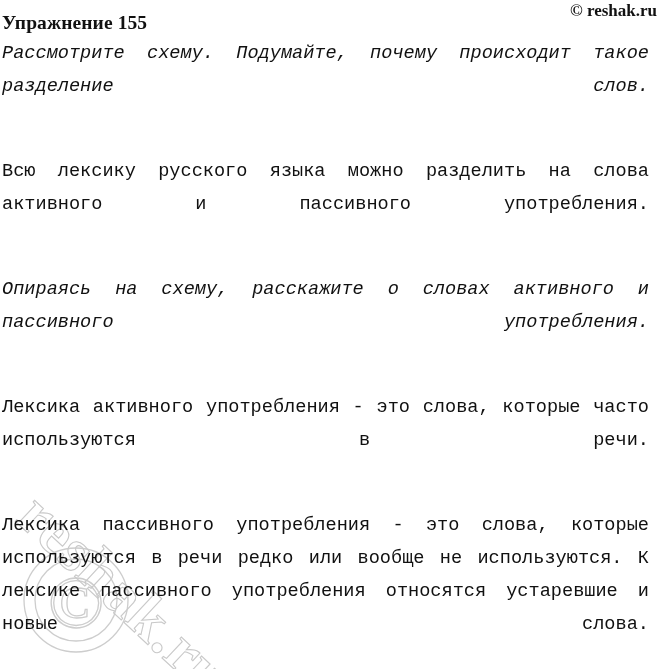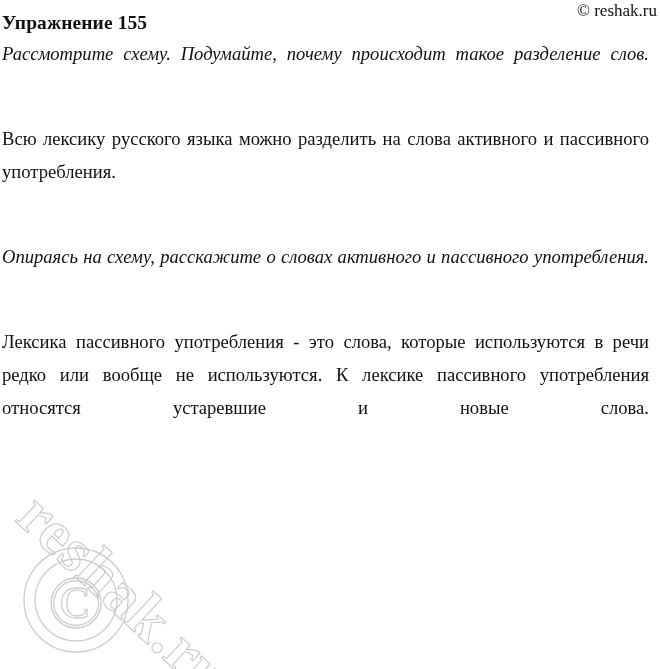--- a/index.html
+++ b/index.html
@@ -68,38 +68,39 @@
     font-size: 19.5px;
     font-weight: 700;
     letter-spacing: 0.1px;
     white-space: nowrap;
   }
   #copyright {
     position: absolute;
     right: 3px;
     top: 1px;
     font-size: 17px;
-    font-weight: 400;
+    font-weight: 700;
     white-space: nowrap;
   }
 
   #body-text {
     position: absolute;
     left: 2px;
     top: 37px;
     width: 654px;
   }
 
   p.para {
     margin: 0 7px 19px 0;
     font-size: 18.6px;
     line-height: 33px;
     text-align: justify;
     text-justify: inter-word;
     hyphens: none;
+    font-family: Liberation Mono, monospace;
   }
   p.para:last-child {
     margin-bottom: 0;
   }
   p.para.italic {
     font-style: italic;
   }
   
   p.para::after {
     content: "";
@@ -128,17 +129,18 @@
 
   <div id="body-text">
 
     <p class="para italic">Рассмотрите схему. Подумайте, почему происходит такое разделение слов.</p>
 
 
     <p class="para">Всю лексику русского языка можно разделить на слова активного и пассивного употребления.</p>
 
     <p class="para italic">Опираясь на схему, расскажите о словах активного и пассивного употребления.</p>
 
+    <p class="para">Лексика активного употребления - это слова, которые часто используются в речи.</p>
 
     <p class="para">Лексика пассивного употребления - это слова, которые используются в речи редко или вообще не используются. К лексике пассивного употребления относятся устаревшие и новые слова.</p>
 
   </div>
 </div>
 
 </body></html>

